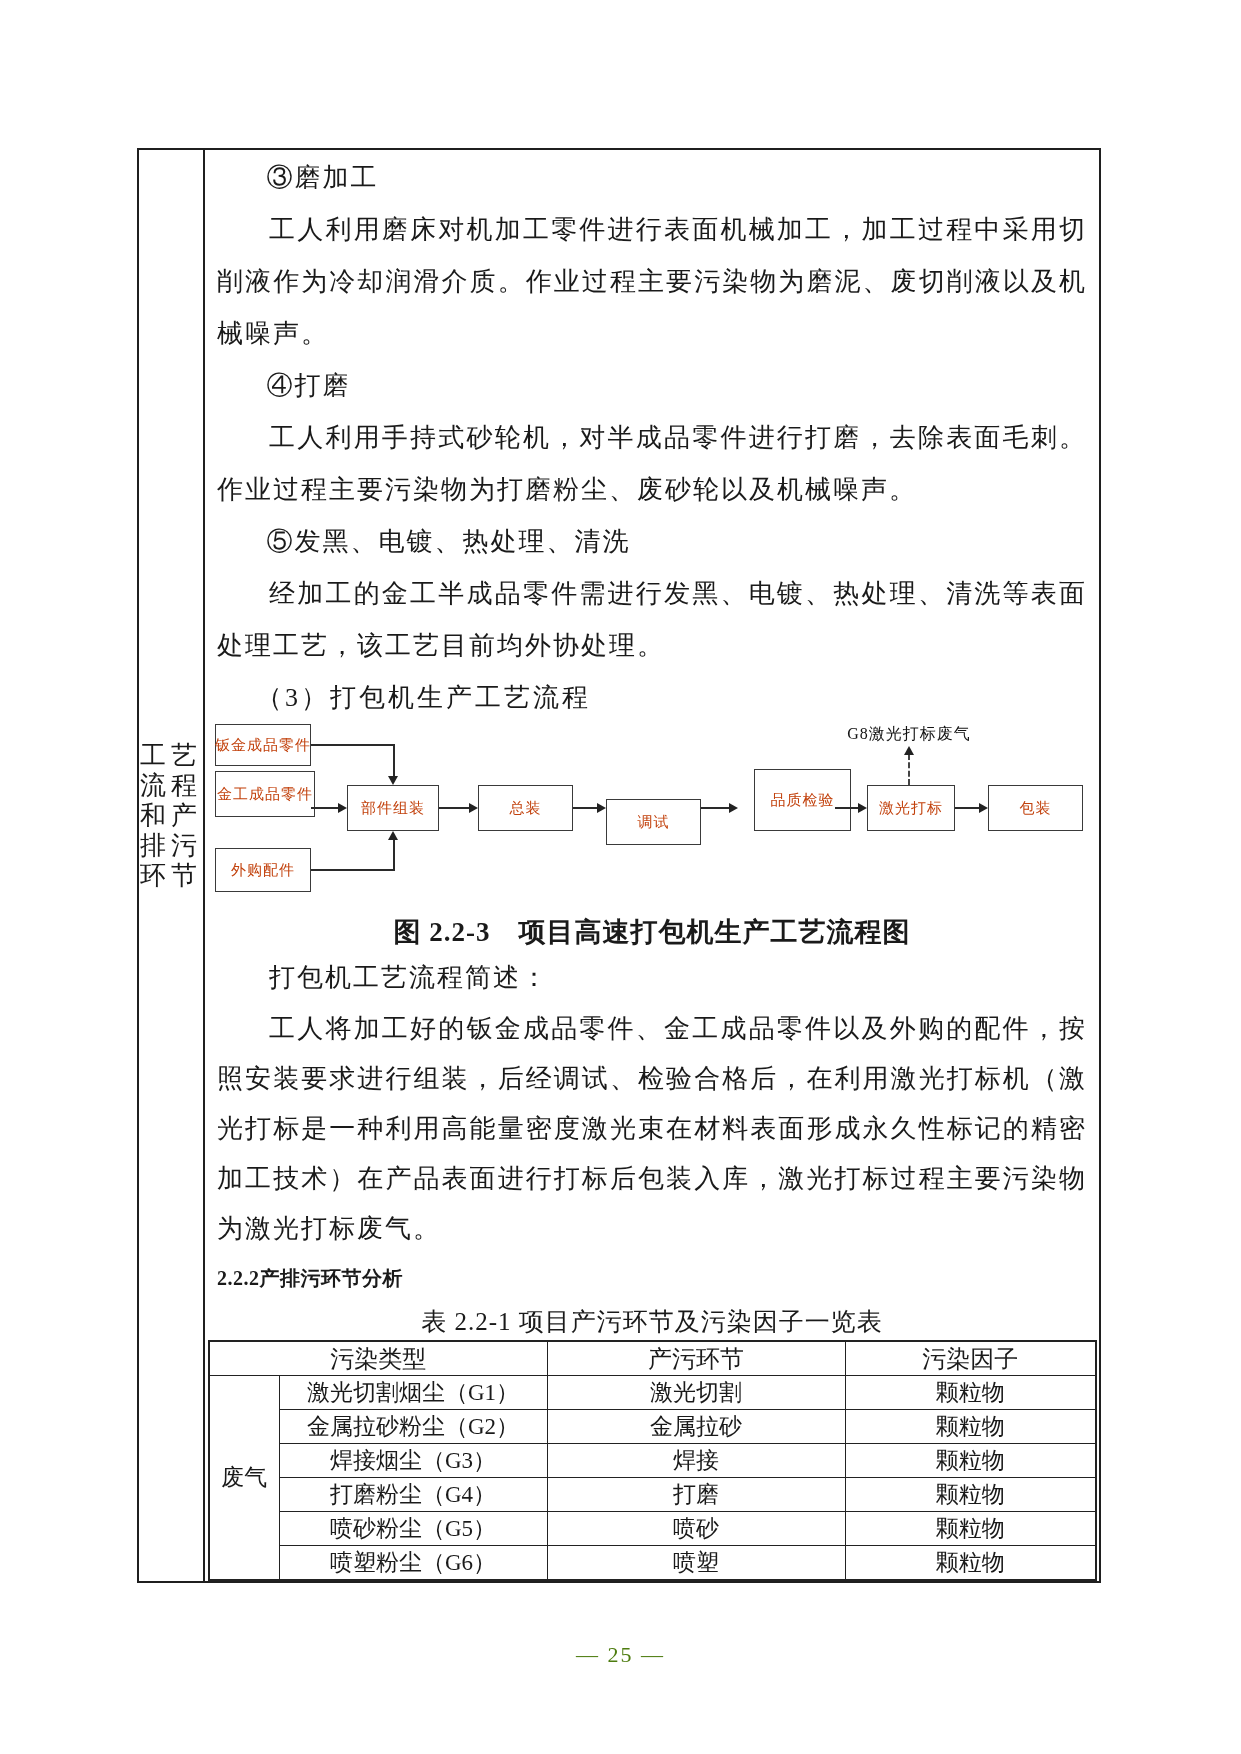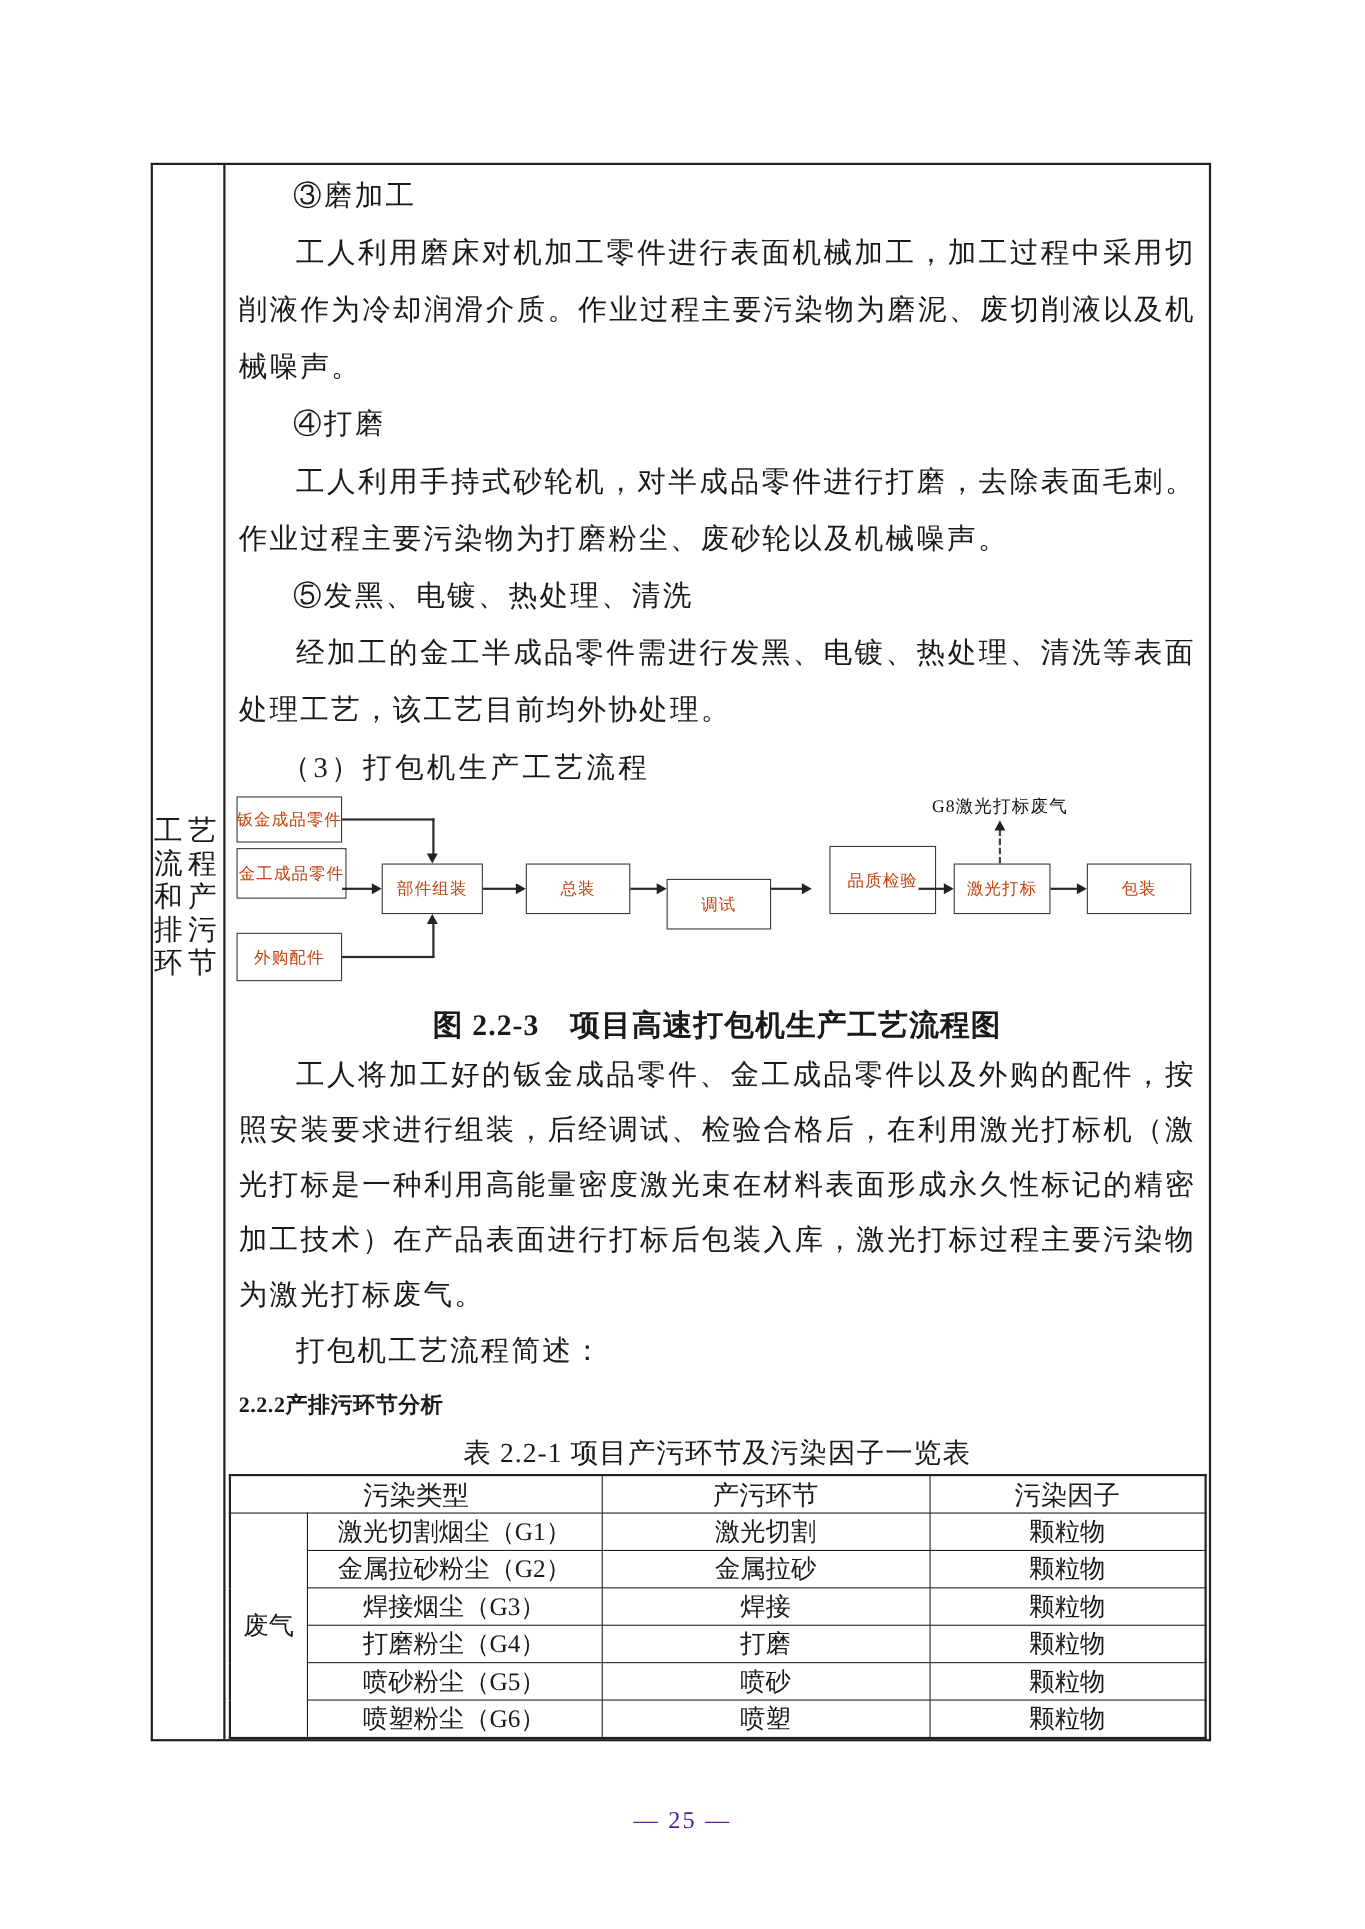--- a/index.html
+++ b/index.html
@@ -66,21 +66,21 @@
   .ar{position:absolute;width:0;height:0;}
   .ar-r{border-top:5px solid transparent;border-bottom:5px solid transparent;border-left:9px solid #222;}
   .ar-d{border-left:5px solid transparent;border-right:5px solid transparent;border-top:9px solid #222;}
   .ar-u{border-left:5px solid transparent;border-right:5px solid transparent;border-bottom:9px solid #222;}
   .gas-label{
     position:absolute;left:604px;top:0;width:200px;height:22px;line-height:20px;
     text-align:center;font-size:16px;letter-spacing:1px;color:#111;
   }
   .page-number{
     position:absolute;left:0;top:1642px;width:1241px;text-align:center;
-    font-size:22px;letter-spacing:2px;color:#4c1d95;
+    font-size:22px;letter-spacing:2px;color:#4d7c0f;
   }
 </style>
 </head>
 <body>
 
 <div class="frame">
   <div class="sidebar">
     <div class="sidebar-label">工艺
 流程
 和产
@@ -131,22 +131,22 @@
       <div class="ar ar-r" style="left:653px;top:79px;"></div>
       <div class="hline" style="left:750px;top:83px;width:26px;"></div>
       <div class="ar ar-r" style="left:774px;top:79px;"></div>
 
       <div class="vdash" style="left:703px;top:30px;height:31px;"></div>
       <div class="ar ar-u" style="left:699px;top:22px;"></div>
     </div>
 
     <div class="fig-caption">图 2.2-3　项目高速打包机生产工艺流程图</div>
 
+    <p class="para">打包机工艺流程简述：</p>
     <p class="para tight">工人将加工好的钣金成品零件、金工成品零件以及外购的配件，按照安装要求进行组装，后经调试、检验合格后，在利用激光打标机（激光打标是一种利用高能量密度激光束在材料表面形成永久性标记的精密加工技术）在产品表面进行打标后包装入库，激光打标过程主要污染物为激光打标废气。</p>
-    <p class="para">打包机工艺流程简述：</p>
 
     <div class="section-heading">2.2.2产排污环节分析</div>
 
     <div class="bottom-group">
       <div class="table-caption">表 2.2-1 项目产污环节及污染因子一览表</div>
       <div class="pollute-table-wrap">
         <table class="pollute">
           <colgroup>
               <col style="width:70px">
               <col style="width:268px">

